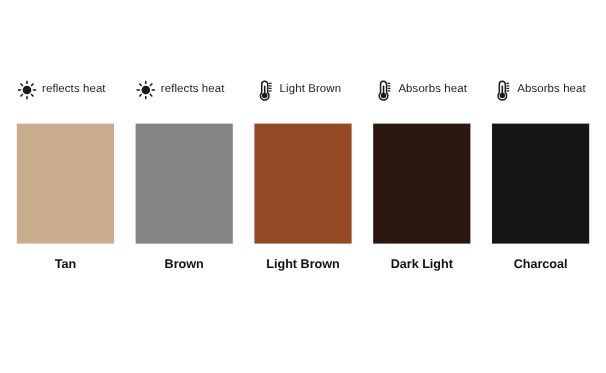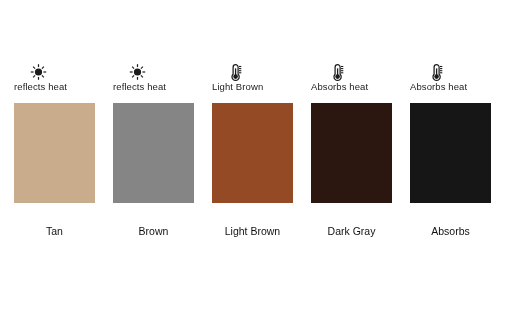--- a/index.html
+++ b/index.html
@@ -39,23 +39,22 @@
     align-items: center;
   }
   .column:last-child {
     margin-right: 0;
   }
 
   
   .header-row {
     height: 26px;
     display: flex;
-    flex-direction: column;
     align-items: center;
-    justify-content: space-between;
+    justify-content: center;
     white-space: nowrap;
     align-self: flex-start;
   }
 
   .header-icon {
     flex: 0 0 auto;
     width: 17px;
     height: 20px;
     display: block;
     margin-right: 4px;
@@ -74,23 +73,23 @@
   
   .swatch {
     width: 81px;
     height: 100px;
     margin-top: 15px;
     border: 0;
   }
 
   
   .swatch-label {
-    margin-top: 23px;
+    margin-top: 12px;
     font-size: 10.5px;
-    font-weight: normal;
+    font-weight: bold;
     color: #111111;
     line-height: 1;
     text-align: center;
     white-space: nowrap;
   }
 </style>
 </head>
 <body>
 
 <div class="board">
@@ -175,38 +174,38 @@
               <line x1="12.0" y1="4.5" x2="14.3" y2="4.5"></line>
               <line x1="12.0" y1="6.6" x2="14.3" y2="6.6"></line>
               <line x1="12.0" y1="8.7" x2="14.3" y2="8.7"></line>
               <line x1="12.0" y1="10.8" x2="14.3" y2="10.8"></line>
             </g>
           </svg>
         </span>
         <span class="header-caption">Absorbs heat</span>
       </div>
       <div class="swatch" style="background:#2c1710"></div>
-      <div class="swatch-label">Dark Gray</div>
+      <div class="swatch-label">Dark Light</div>
     </div>
 
     <div class="column">
       <div class="header-row">
         <span class="header-icon">
           <svg width="17" height="20" viewBox="0 0 17 20">
             <path d="M6.1 5.2 a2.5 2.5 0 0 1 5.0 0 L11.1 12.2 a3.6 3.6 0 1 1 -5.0 0 Z" fill="#ffffff" stroke="#1b1b1b" stroke-width="1.25"></path>
             <circle cx="8.6" cy="14.6" r="2.3" fill="#1b1b1b"></circle>
             <rect x="7.95" y="6.4" width="1.3" height="7.0" fill="#1b1b1b"></rect>
             <g stroke="#1b1b1b" stroke-width="1.1" stroke-linecap="butt">
               <line x1="12.0" y1="4.5" x2="14.3" y2="4.5"></line>
               <line x1="12.0" y1="6.6" x2="14.3" y2="6.6"></line>
               <line x1="12.0" y1="8.7" x2="14.3" y2="8.7"></line>
               <line x1="12.0" y1="10.8" x2="14.3" y2="10.8"></line>
             </g>
           </svg>
         </span>
         <span class="header-caption">Absorbs heat</span>
       </div>
       <div class="swatch" style="background:#161616"></div>
-      <div class="swatch-label">Absorbs</div>
+      <div class="swatch-label">Charcoal</div>
     </div>
 
   </div>
 </div>
 
 </body></html>

